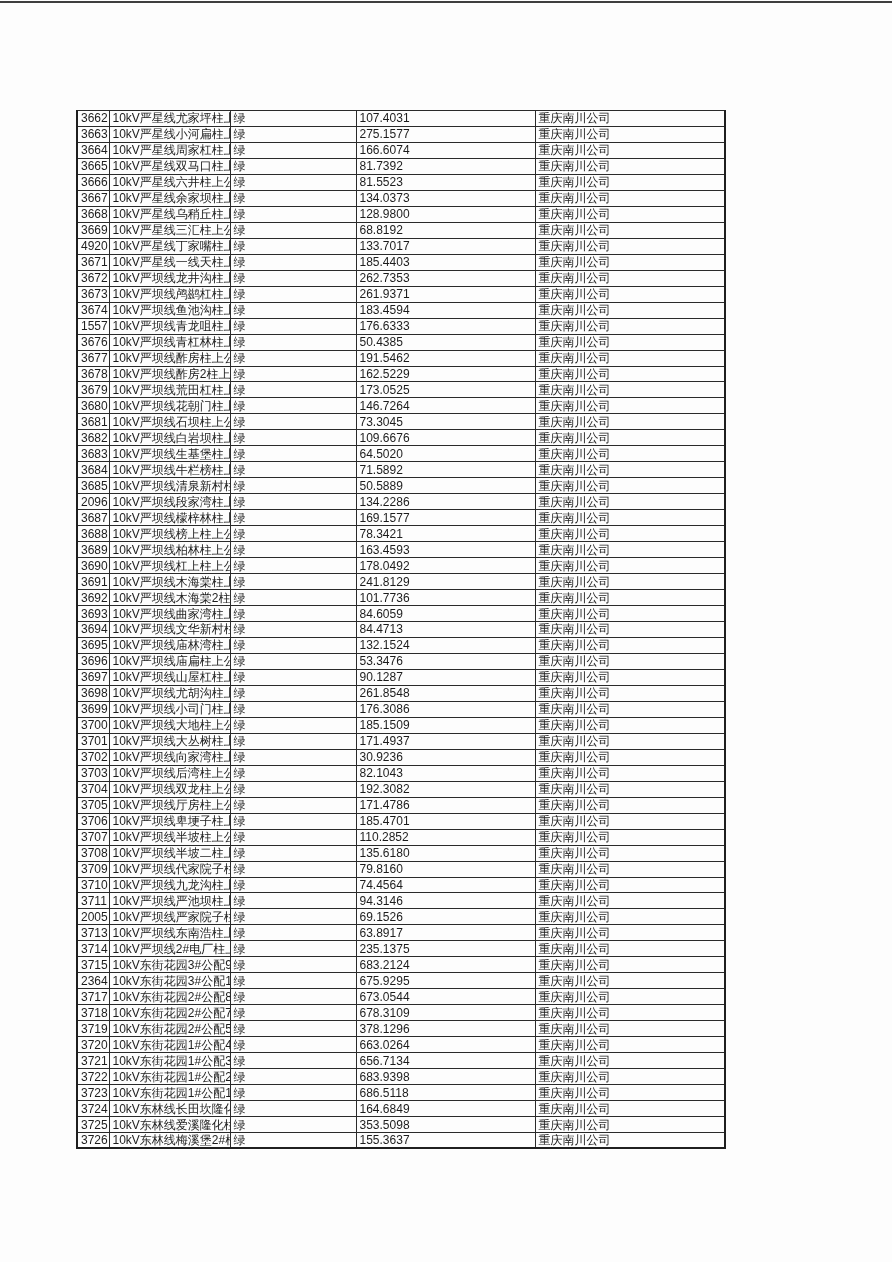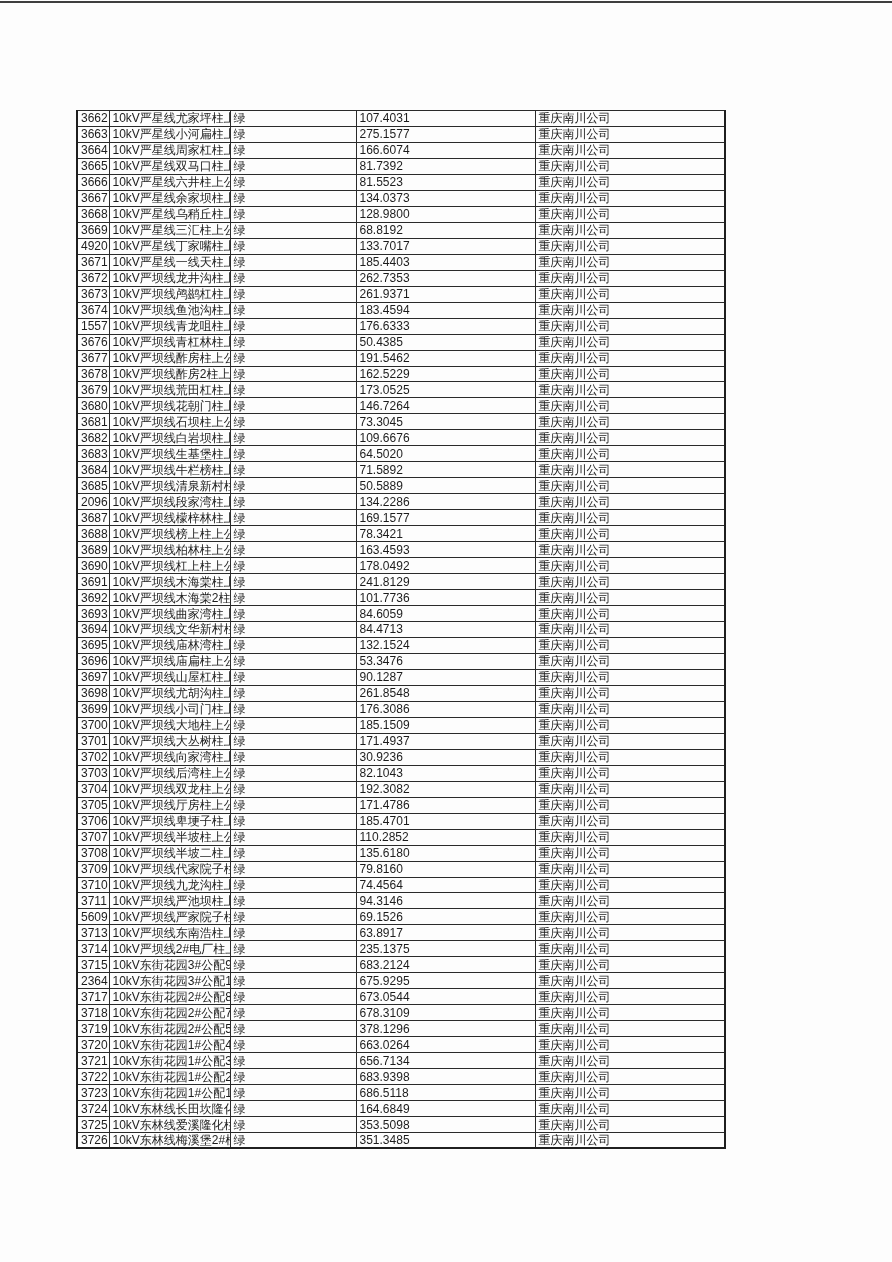--- a/index.html
+++ b/index.html
@@ -406,21 +406,21 @@
           <td class="c-company">重庆南川公司</td>
         </tr>
         <tr>
           <td class="c-id">3711</td>
           <td class="c-name">10kV严坝线严池坝柱上公</td>
           <td class="c-status">绿</td>
           <td class="c-value">94.3146</td>
           <td class="c-company">重庆南川公司</td>
         </tr>
         <tr>
-          <td class="c-id">5609</td>
+          <td class="c-id">2005</td>
           <td class="c-name">10kV严坝线严家院子柱上</td>
           <td class="c-status">绿</td>
           <td class="c-value">69.1526</td>
           <td class="c-company">重庆南川公司</td>
         </tr>
         <tr>
           <td class="c-id">3713</td>
           <td class="c-name">10kV严坝线东南浩柱上公</td>
           <td class="c-status">绿</td>
           <td class="c-value">63.8917</td>
@@ -507,18 +507,18 @@
           <td class="c-id">3725</td>
           <td class="c-name">10kV东林线爱溪隆化柱上</td>
           <td class="c-status">绿</td>
           <td class="c-value">353.5098</td>
           <td class="c-company">重庆南川公司</td>
         </tr>
         <tr>
           <td class="c-id">3726</td>
           <td class="c-name">10kV东林线梅溪堡2#柱上</td>
           <td class="c-status">绿</td>
-          <td class="c-value">351.3485</td>
+          <td class="c-value">155.3637</td>
           <td class="c-company">重庆南川公司</td>
         </tr>
       </tbody>
   </table>
 </div>
 
 </body></html>

